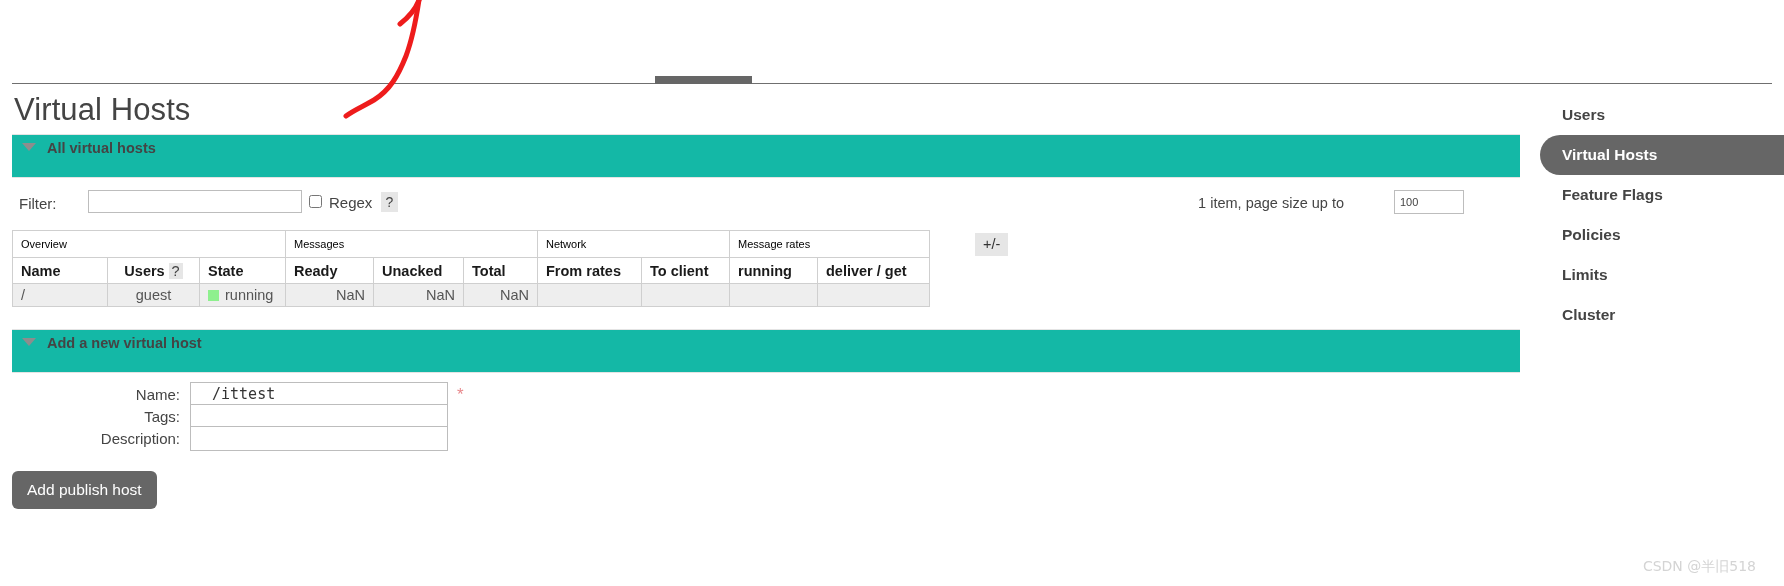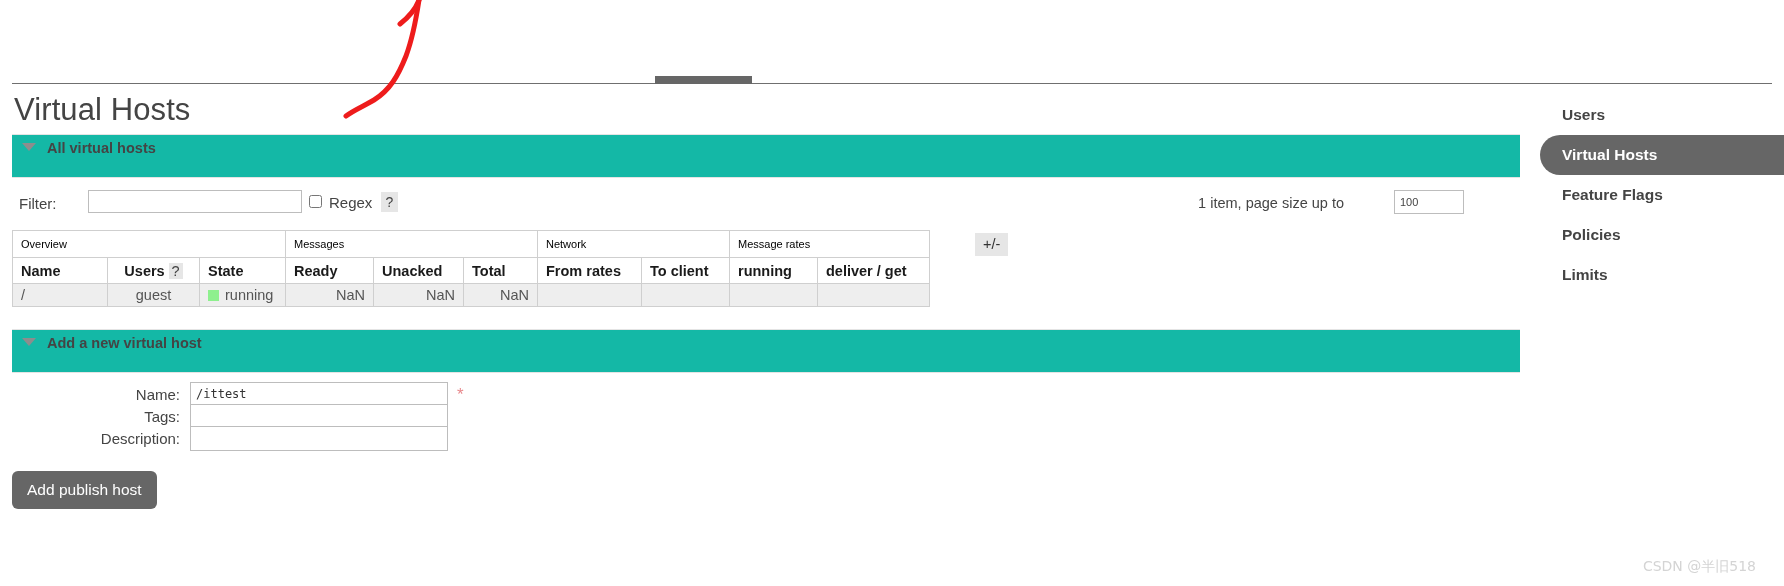--- a/index.html
+++ b/index.html
@@ -236,23 +236,23 @@
     padding-right: 10px;
     font-size: 15px;
     color: #444;
     box-sizing: border-box;
   }
   .form-input {
     width: 258px; height: 25px;
     border: 1px solid #bdbdbd;
     background: #fff;
     font-family: "DejaVu Sans Mono", "Liberation Mono", monospace;
-    font-size: 12px;
+    font-size: 15px;
     color: #333;
-    padding: 0 5px;
+    padding: 0 21px;
     box-sizing: border-box;
   }
   .req-star {
     color: #e8888c;
     font-size: 17px;
     margin-left: 9px;
     line-height: 1;
   }
   #queue-type-select {
     width: 95px; height: 28px;
@@ -406,15 +406,16 @@
     <button id="add-vhost-button">Add publish host</button>
   </div>
 </div>
 
 <nav id="right-nav">
   <div class="nav-item">Users</div>
   <div class="nav-item active">Virtual Hosts</div>
   <div class="nav-item">Feature Flags</div>
   <div class="nav-item">Policies</div>
   <div class="nav-item">Limits</div>
+  <div class="nav-item">Cluster</div>
 </nav>
 
 <div id="watermark">CSDN @半旧518</div>
 
 </body></html>

